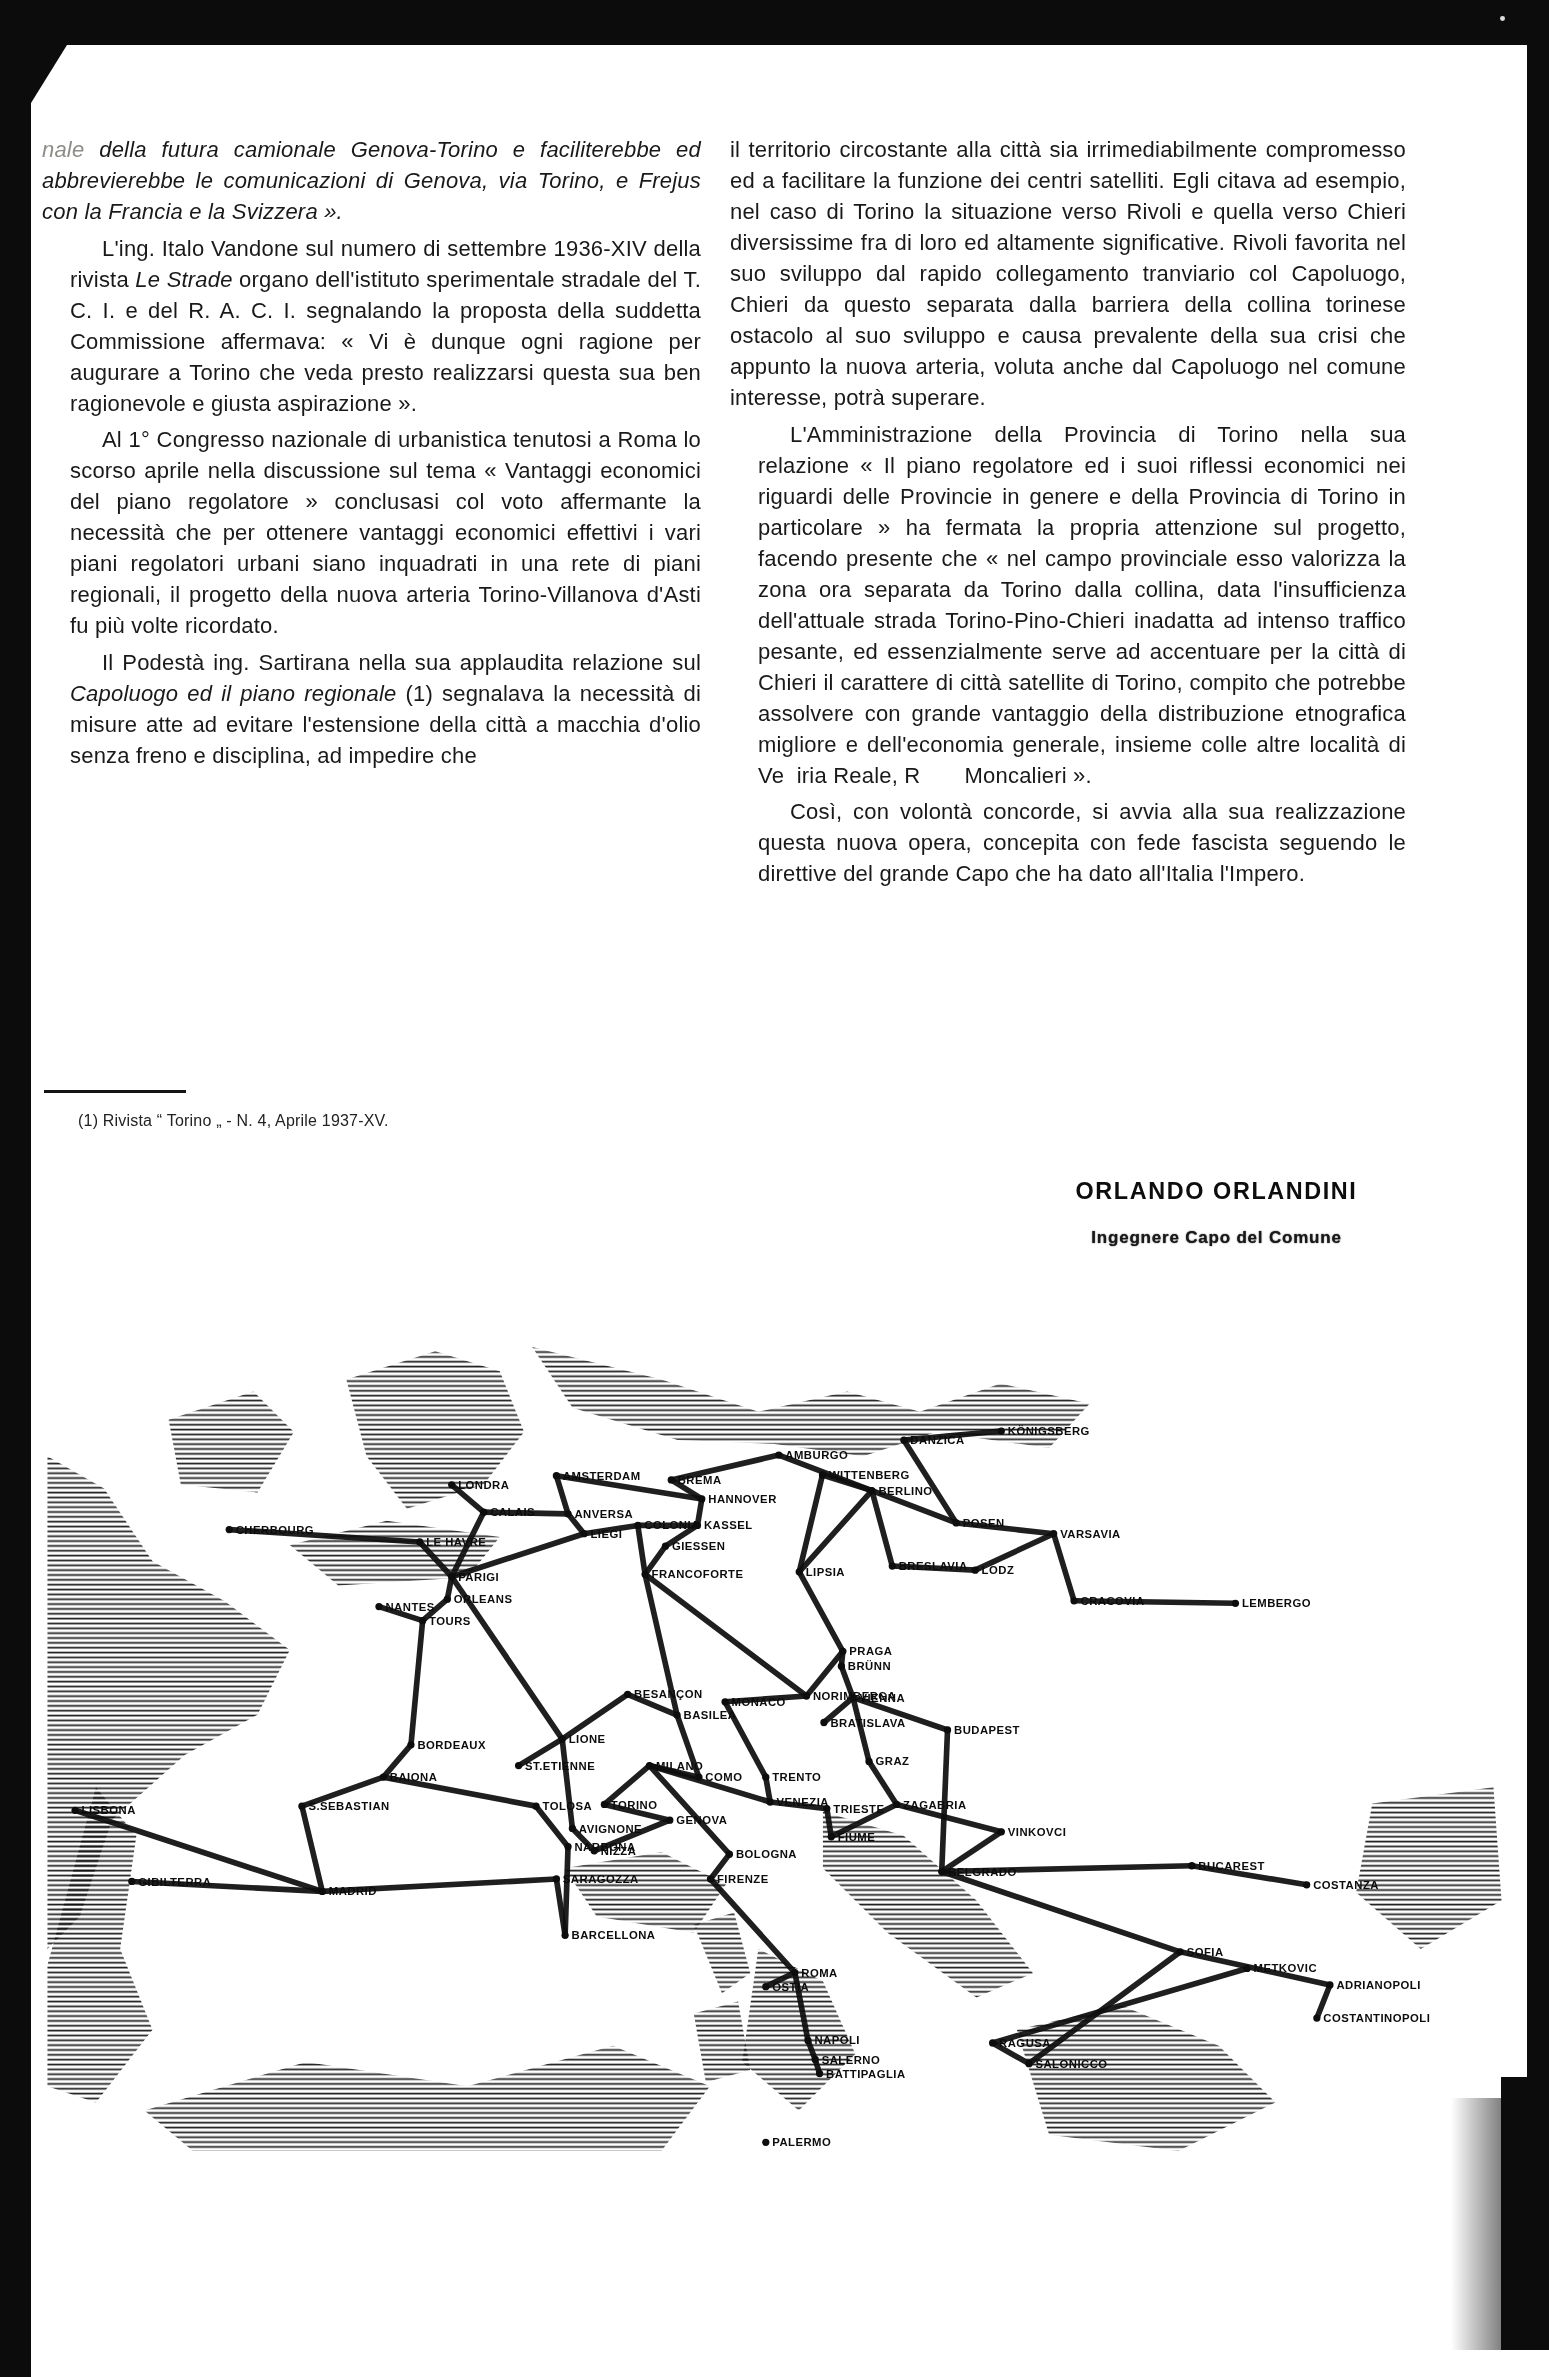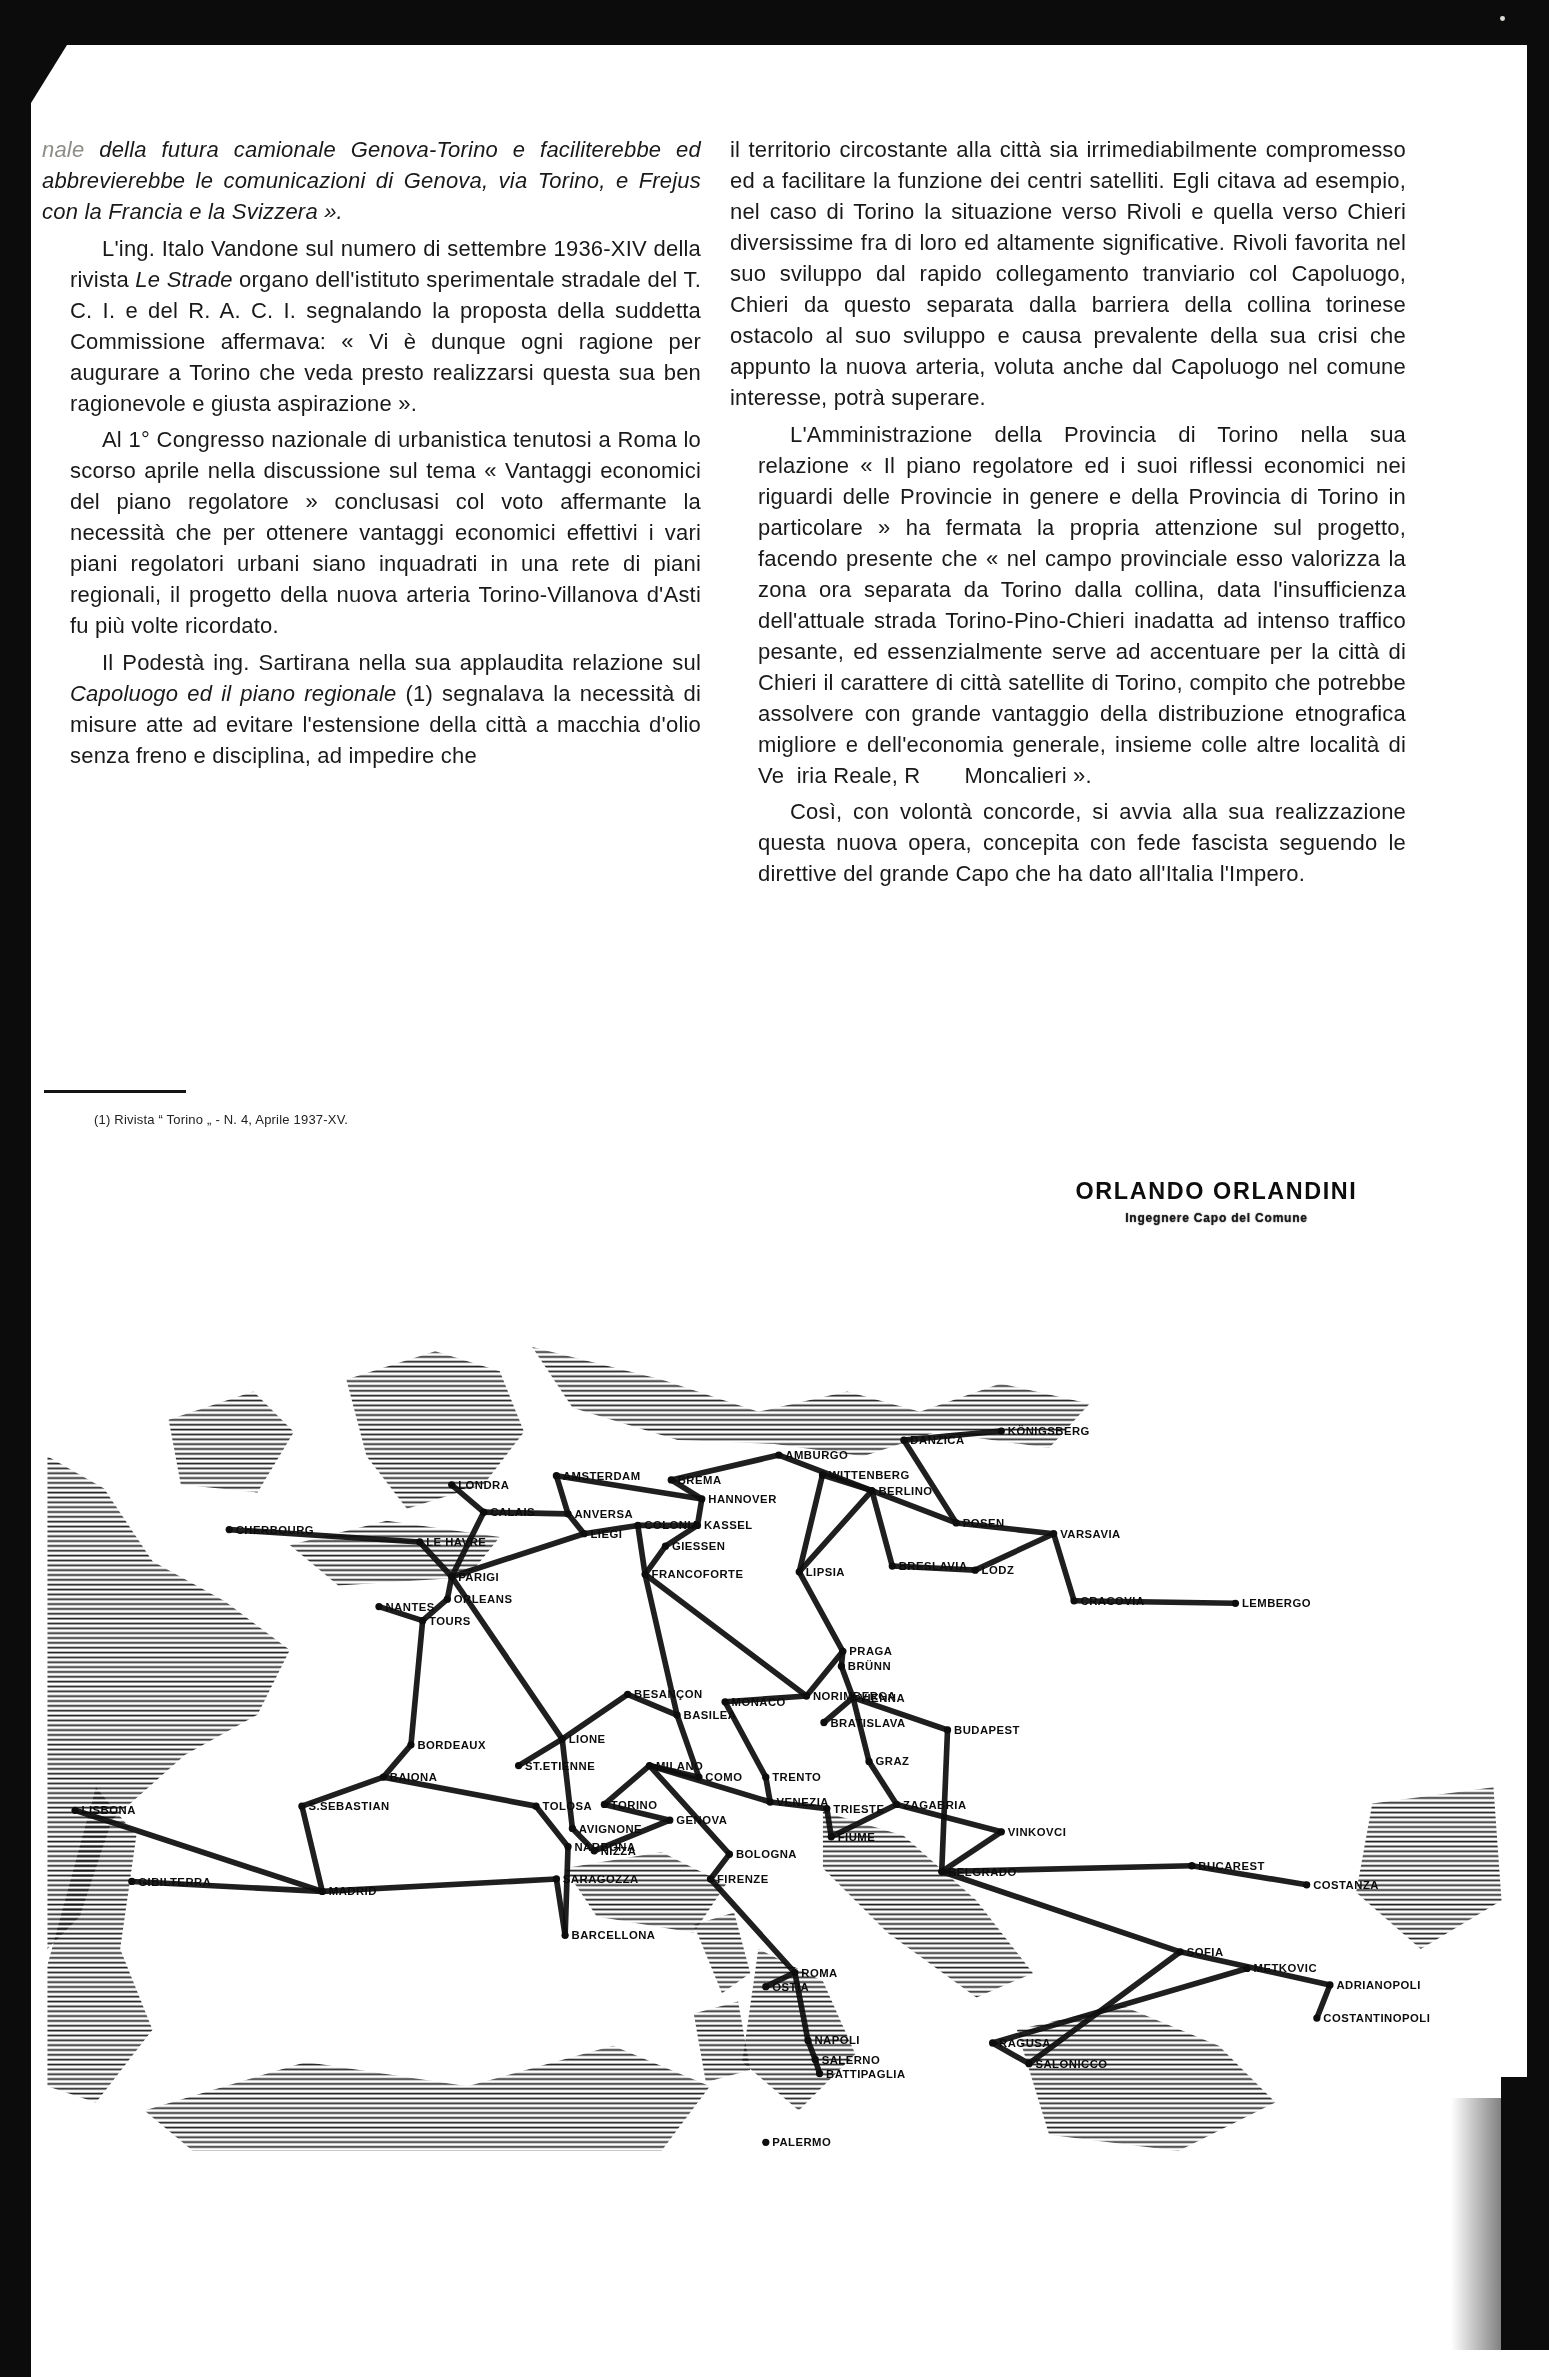--- a/index.html
+++ b/index.html
@@ -20,25 +20,25 @@
   .col{position:absolute;top:134px;font-size:22px;line-height:31px;text-align:justify;
        color:#191919;letter-spacing:0.2px;}
   .col-left{left:42px;width:659px;}
   .col-right{left:730px;width:676px;}
   .para{margin:0 0 5.7px 0;}
   .para.indent{text-indent:32px;margin-left:28px;}
   .italic{font-style:italic;}
   .faded-italic{font-style:italic;color:#8d8d88;}
   .normal{}
   .footnote-rule{position:absolute;left:44px;top:1090px;width:142px;height:3.2px;background:#141414;}
-  .footnote{position:absolute;left:60px;top:1112px;width:630px;font-size:13px;color:#222;
+  .footnote{position:absolute;left:44px;top:1112px;width:630px;font-size:16px;color:#222;
       letter-spacing:0.2px;text-indent:34px;}
   .signature{position:absolute;left:1012px;top:1178px;width:409px;text-align:center;}
   .signature-name{font-size:23.4px;font-weight:bold;letter-spacing:1.6px;color:#0d0d0d;}
-  .signature-title{margin-top:6px;font-size:12px;font-weight:bold;letter-spacing:0.8px;color:#1a1a1a;
+  .signature-title{margin-top:23px;font-size:17px;font-weight:bold;letter-spacing:0.8px;color:#1a1a1a;
       text-shadow:0 0 1.3px rgba(0,0,0,0.9);}
   
   .map-wrap{position:absolute;left:47px;top:1335px;width:1455px;height:828px;}
   .map-wrap svg{width:100%;height:100%;display:block;}
   .sea{fill:url(#hatch);stroke:none;opacity:0.92;}
   .road{stroke:#0e0e0e;stroke-width:7;stroke-linecap:round;fill:none;opacity:0.93;}
   .city-dot{fill:#0d0d0d;}
   .city-label{font-family:"Liberation Sans",sans-serif;font-weight:700;font-size:14px;
       fill:#0c0c0c;letter-spacing:0.6px;}
   .map-caption{position:absolute;left:339px;top:2177px;width:695px;text-align:center;

